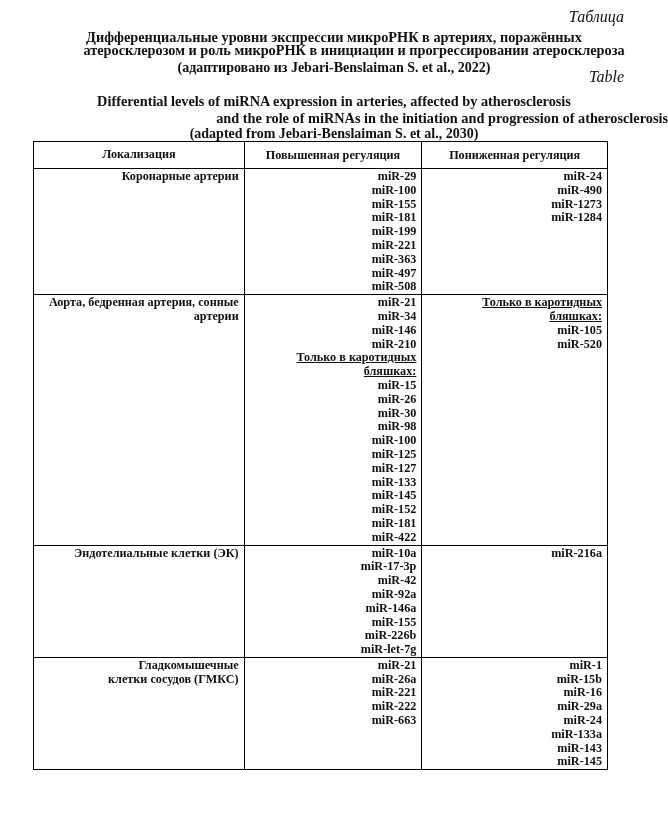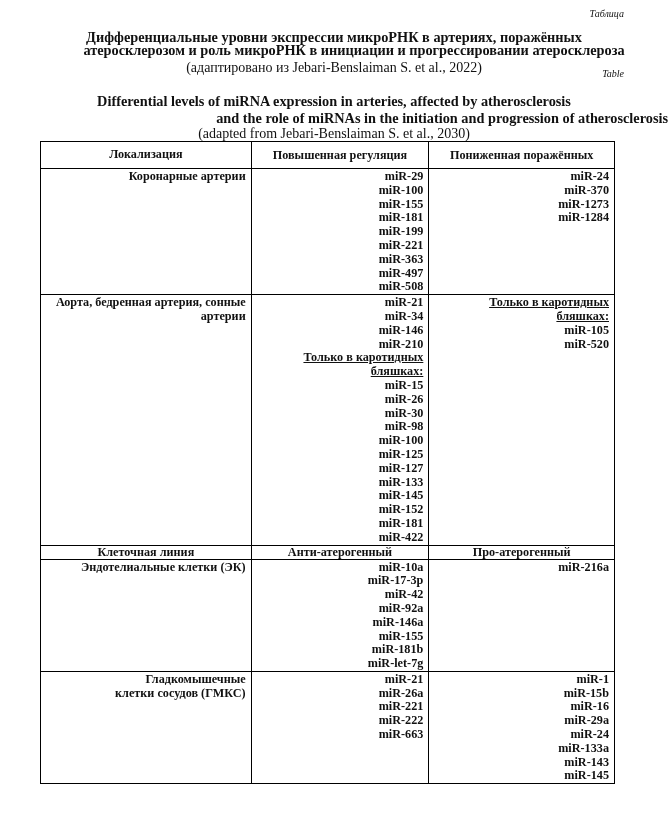--- a/index.html
+++ b/index.html
@@ -1,32 +1,32 @@
 <!DOCTYPE html>
 <html><head>
 <meta charset="utf-8">
 <style>
   html, body { margin: 0; padding: 0; background: #ffffff; }
   body {
     width: 668px; height: 835px; position: relative; overflow: hidden;
     font-family: "Liberation Serif", "DejaVu Serif", serif; color: #111;
   }
   .label-right {
-    position: absolute; right: 44px; font-style: italic; font-size: 10px;
+    position: absolute; right: 44px; font-style: italic; font-size: 16px;
   }
   .title {
     position: absolute; left: 0; width: 668px; text-align: center;
     font-weight: bold; font-size: 14.3px; line-height: 17px;
   }
   .subtitle {
     position: absolute; left: 0; width: 668px; text-align: center;
-    font-size: 14px; line-height: 17px;
+    font-size: 14px; line-height: 17px; font-weight: bold;
   }
   table {
-    position: absolute; left: 40px; top: 141px; width: 575px;
+    position: absolute; left: 33px; top: 141px; width: 575px;
     border-collapse: collapse; font-size: 12.2px; line-height: 13.8px;
   }
   col.c1 { width: 211px; }
   col.c2 { width: 178px; }
   col.c3 { width: 186px; }
   td, th {
     border: 1.3px solid #000; vertical-align: top; padding: 1px 5px 0 5px;
     text-align: right; font-weight: bold;
   }
   th {
@@ -52,38 +52,38 @@
 <table>
   <colgroup>
       <col class="c1">
       <col class="c2">
       <col class="c3">
     </colgroup>
   <tbody>
       <tr class="hdr1">
     <th>Локализация</th>
     <th style="line-height:13px;">Повышенная регуляция</th>
-    <th style="line-height:13px;">Пониженная поражённых</th>
+    <th style="line-height:13px;">Пониженная регуляция</th>
   </tr>
   <tr>
     <td>Коронарные артерии</td>
     <td>
           <span class="mir">miR-29</span>
           <span class="mir">miR-100</span>
           <span class="mir">miR-155</span>
           <span class="mir">miR-181</span>
           <span class="mir">miR-199</span>
           <span class="mir">miR-221</span>
           <span class="mir">miR-363</span>
           <span class="mir">miR-497</span>
           <span class="mir">miR-508</span>
         </td>
     <td>
           <span class="mir">miR-24</span>
-          <span class="mir">miR-370</span>
+          <span class="mir">miR-490</span>
           <span class="mir">miR-1273</span>
           <span class="mir">miR-1284</span>
         </td>
   </tr>
   <tr>
     <td>Аорта, бедренная артерия, сонные артерии</td>
     <td>
       <div>
             <span class="mir">miR-21</span>
             <span class="mir">miR-34</span>
@@ -107,35 +107,30 @@
           </div>
     </td>
     <td>
       <span class="u">Только в каротидных бляшках:</span>
       <div>
             <span class="mir">miR-105</span>
             <span class="mir">miR-520</span>
           </div>
     </td>
   </tr>
-  <tr class="hdr2">
-    <th>Клеточная линия</th>
-    <th>Анти-атерогенный</th>
-    <th>Про-атерогенный</th>
-  </tr>
   <tr>
     <td>Эндотелиальные клетки (ЭК)</td>
     <td>
           <span class="mir">miR-10a</span>
           <span class="mir">miR-17-3p</span>
           <span class="mir">miR-42</span>
           <span class="mir">miR-92a</span>
           <span class="mir">miR-146a</span>
           <span class="mir">miR-155</span>
-          <span class="mir">miR-181b</span>
+          <span class="mir">miR-226b</span>
           <span class="mir">miR-let-7g</span>
         </td>
     <td>
           <span class="mir">miR-216a</span>
         </td>
   </tr>
   <tr>
     <td>
       <span class="mir">Гладкомышечные</span>
       <span class="mir">клетки сосудов (ГМКС)</span>

